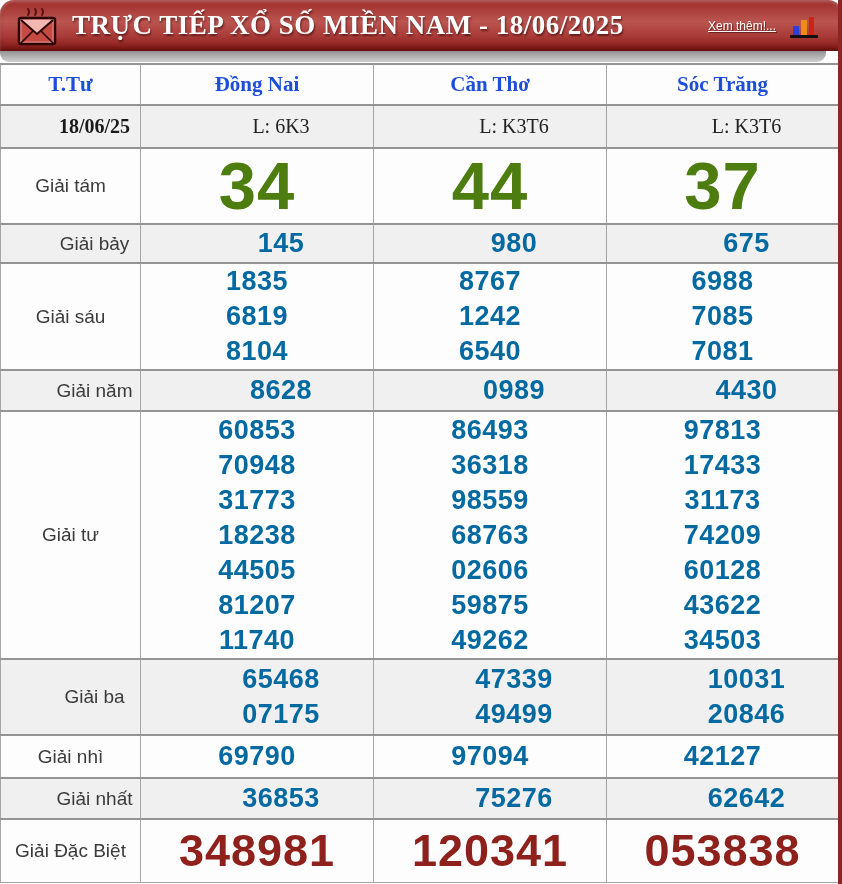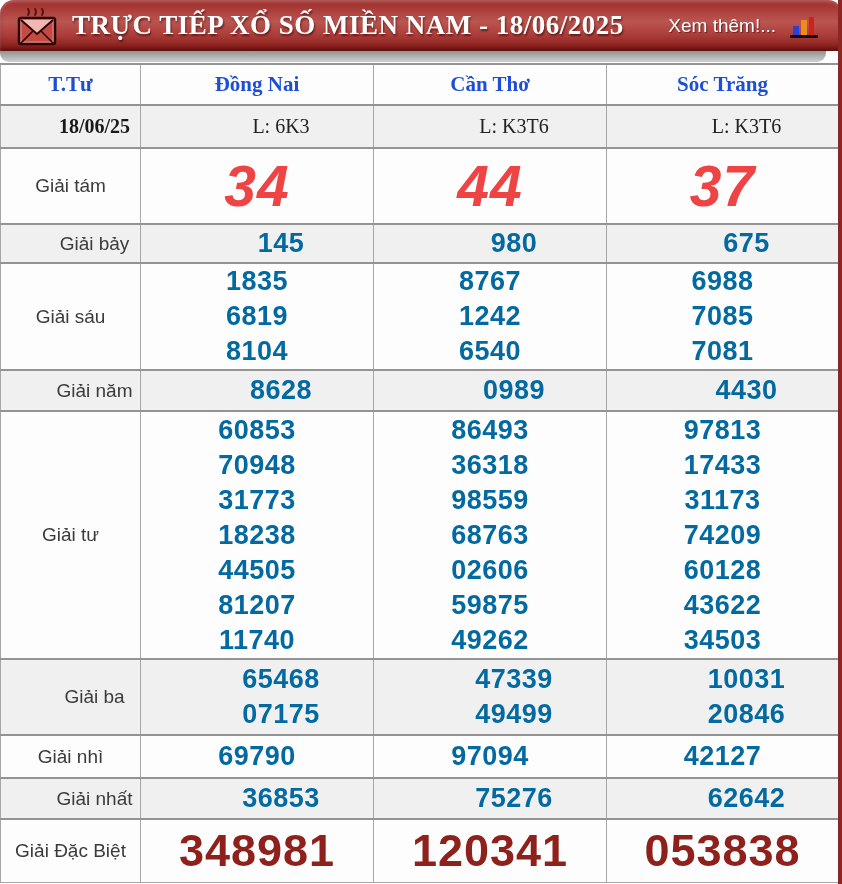--- a/index.html
+++ b/index.html
@@ -9,22 +9,22 @@
   
   .topbar{position:relative;height:51px;border-radius:14px 14px 0 0;
     background:linear-gradient(#9c2b28 0%,#bb5550 42%,#aa3c38 70%,#8a201d 92%,#741412 100%);
     box-shadow:inset 0 2px 3px rgba(255,255,255,.25), inset 0 -3px 4px rgba(60,0,0,.35);
     display:flex;align-items:center;padding:0 16px;box-sizing:border-box;justify-content:center;}
   .env-wrap{position:relative;width:42px;height:40px;flex:0 0 auto;}
   .env-wrap svg{position:absolute;left:0;top:2px;}
   .title{color:#fff;font-family:"Liberation Serif",serif;font-weight:bold;
     font-size:27px;margin-left:14px;letter-spacing:.5px;white-space:nowrap;
     text-shadow:1px 2px 2px rgba(40,0,0,.55);}
-  .more{margin-left:auto;color:#fff;font-size:19px;white-space:nowrap;
-    text-shadow:1px 1px 1px rgba(40,0,0,.5);cursor:pointer;}
+  .more{margin-left:auto;color:#fff;font-size:12px;white-space:nowrap;
+    text-shadow:1px 1px 1px rgba(40,0,0,.5);cursor:pointer;text-decoration:underline;}
   .chart-ic{margin-left:14px;margin-right:6px;cursor:pointer;display:flex;align-items:center;}
 
   
   .graybar{height:11px;width:826px;border-radius:0 0 9px 9px;
     background:linear-gradient(#939393,#cfcfcf);}
 
   
   table{border-collapse:collapse;width:838px;table-layout:fixed;margin-top:1px;}
   td,th{border:1px solid #a6a6a6;border-top:2px solid #949494;
     text-align:center;vertical-align:middle;padding:0;overflow:hidden;}
@@ -32,21 +32,21 @@
   tr:not(.shaded) td, tr:not(.shaded) th{background:#fdfdfd;}
 
   th.colhead{font-family:"Liberation Serif",serif;font-weight:bold;
     font-size:21px;color:#1d4ed8;height:39px;cursor:pointer;}
   td.datelbl{font-family:"Liberation Serif",serif;font-weight:bold;font-size:20px;color:#1a1a1a;}
   td.dateval{font-family:"Liberation Serif",serif;font-size:20px;color:#222;}
   tr.r-date td{height:41px;}
 
   td.plabel{font-size:19px;color:#3b3b3b;}
   .num{font-weight:bold;font-size:27px;line-height:35px;color:#0369a1;letter-spacing:.5px;}
-  .num-big{font-weight:bold;font-size:57px;line-height:72px;color:#ef4444;letter-spacing:1px;font-style:italic;}
+  .num-big{font-weight:bold;font-size:67px;line-height:72px;color:#4d7c0f;letter-spacing:1px;}
   .num-db{font-weight:bold;font-size:45px;line-height:58px;color:#8e211b;letter-spacing:1px;}
 
   tr.row-0 td{height:74px;}   
   tr.row-1 td{height:37px;}   
   tr.row-2 td{height:104px;}  
   tr.row-3 td{height:39px;}   
   tr.row-4 td{height:246px;}  
   tr.row-5 td{height:74px;}   
   tr.row-6 td{height:41px;}   
   tr.row-7 td{height:39px;}   

